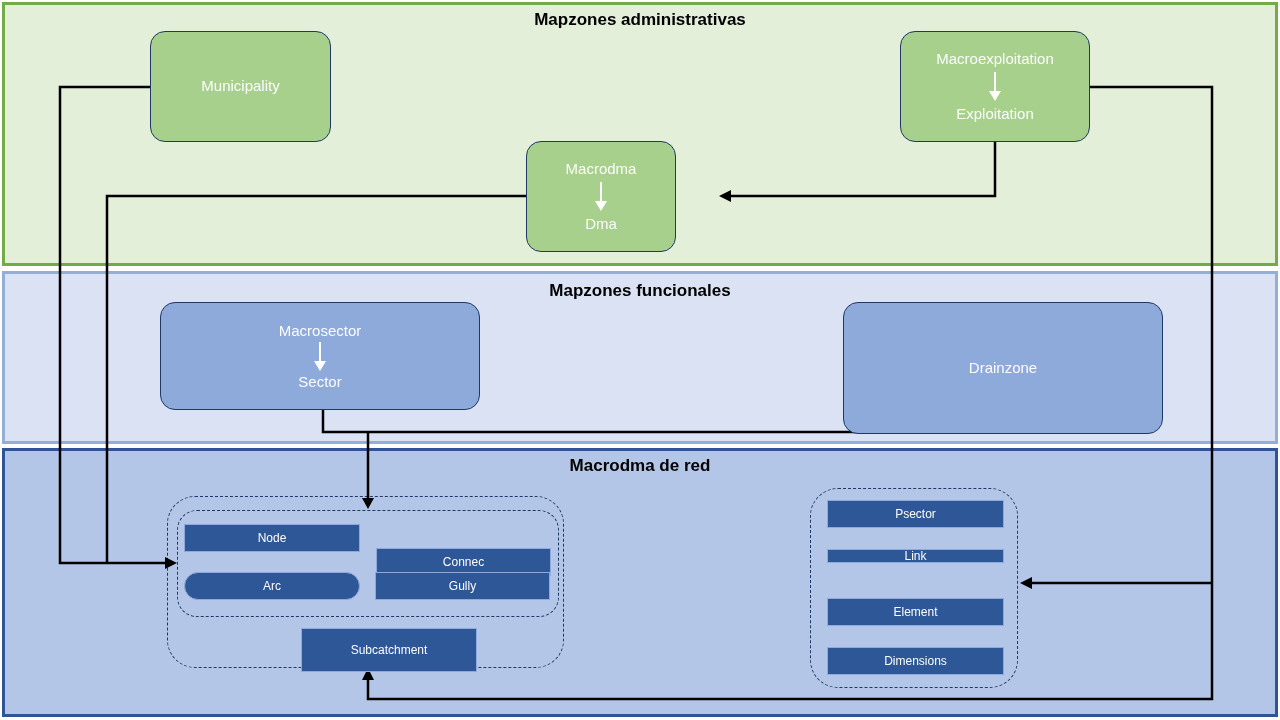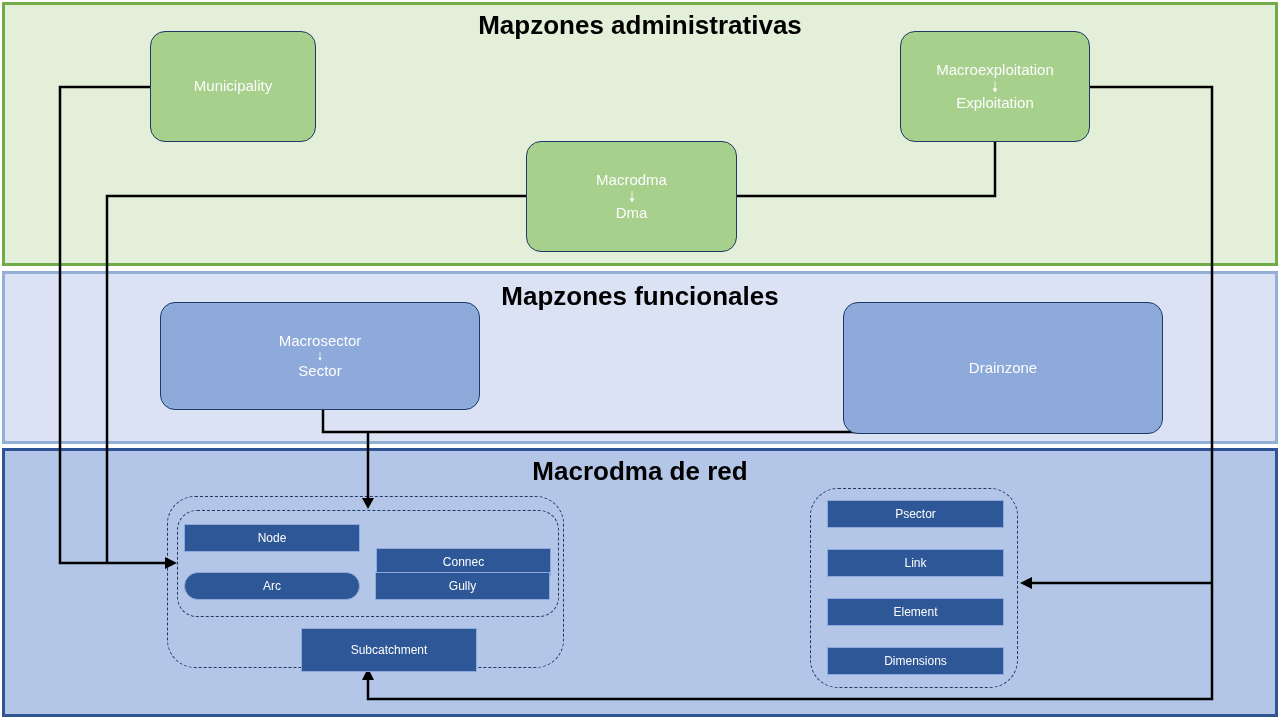--- a/index.html
+++ b/index.html
@@ -9,35 +9,35 @@
   }
   .band{position:absolute;box-sizing:border-box;}
   .band-admin{left:2px;top:2px;width:1276px;height:264px;
     background:var(--admin-band-fill,#E3EFD9);border:3px solid var(--admin-band-border,#71AC48);}
   .band-func{left:2px;top:271px;width:1276px;height:173px;
     background:var(--func-band-fill,#DAE2F3);border:3px solid var(--func-band-border,#94AFD6);}
   .band-net{left:2px;top:448px;width:1276px;height:269px;
     background:var(--net-band-fill,#B4C6E7);border:3px solid var(--net-band-border,#2F5596);}
   .band-title{
     position:absolute;left:0;width:1280px;text-align:center;
-    font-size:26px;font-weight:bold;color:var(--title-text,#000);letter-spacing:0px;
+    font-size:17px;font-weight:bold;color:var(--title-text,#000);letter-spacing:0px;
   }
   .t-admin{top:10px;}
   .t-func{top:281px;}
   .t-net{top:456px;}
 
   .node-box{
     position:absolute;box-sizing:border-box;border-radius:15px;
     border:1.5px solid var(--box-border,#1F3864);
     display:flex;flex-direction:column;align-items:center;justify-content:center;
     color:var(--label-text,#fff);font-size:15px;
   }
   .green{background:var(--green-box-fill,#A8D08D);}
   .blue{background:var(--blue-box-fill,#8EAADB);}
-  .dual{justify-content:space-between;padding:30px 4px;}
+  .dual{justify-content:space-between;padding:19px 4px;}
   .node-label{text-align:center;line-height:1.1;}
 
   .dashed-box{
     position:absolute;box-sizing:border-box;background:transparent;
     border:1.5px dashed var(--box-border,#1F3864);
   }
   .r28{border-radius:28px;}
   .r20{border-radius:20px;}
 
   .btn{
@@ -78,34 +78,34 @@
     <polygon class="head" points="719,196 731,190 731,202"></polygon>
     <path class="conn" d="M1090 87 H1212 V699 H368 V677"></path>
     <polygon class="head" points="368,668 362,680 374,680"></polygon>
     <path class="conn" d="M1212 583 H1029"></path>
     <polygon class="head" points="1020,583 1032,577 1032,589"></polygon>
     <path class="conn" d="M323 410 V432 H1002 V411"></path>
     <path class="conn" d="M368 432 V500"></path>
     <polygon class="head" points="368,509 362,498 374,498"></polygon>
   </svg>
 
-  <div class="node-box green" style="left:150px;top:31px;width:166px;height:111px;">
+  <div class="node-box green" style="left:150px;top:31px;width:181px;height:111px;">
     <div class="node-label">Municipality</div>
   </div>
 
   <div class="node-box green dual" style="left:900px;top:31px;width:190px;height:111px;">
     <div class="node-label">Macroexploitation</div>
     <svg class="down-arrow" width="14" height="30" viewBox="0 0 14 30">
       <line x1="7" y1="0" x2="7" y2="20" stroke="#fff" stroke-width="2"></line>
       <polygon points="1,19 13,19 7,29" fill="#fff"></polygon>
     </svg>
     <div class="node-label">Exploitation</div>
   </div>
 
-  <div class="node-box green dual" style="left:526px;top:141px;width:211px;height:111px;">
+  <div class="node-box green dual" style="left:526px;top:141px;width:150px;height:111px;">
     <div class="node-label">Macrodma</div>
     <svg class="down-arrow" width="14" height="30" viewBox="0 0 14 30">
       <line x1="7" y1="0" x2="7" y2="20" stroke="#fff" stroke-width="2"></line>
       <polygon points="1,19 13,19 7,29" fill="#fff"></polygon>
     </svg>
     <div class="node-label">Dma</div>
   </div>
 
   <div class="node-box blue dual" style="left:160px;top:302px;width:320px;height:108px;justify-content:flex-end;">
     <div class="node-label">Macrosector</div>
@@ -132,21 +132,21 @@
   <div class="btn" style="left:375px;top:572px;width:175px;height:28px;">
     <span>Gully</span>
   </div>
   <div class="btn" style="left:279px;top:628px;width:176px;height:44px;margin-left:22px;">
     <span>Subcatchment</span>
   </div>
 
   <div class="btn" style="left:827px;top:500px;width:177px;height:28px;">
     <span>Psector</span>
   </div>
-  <div class="btn" style="left:827px;top:549px;width:177px;height:28px;">
+  <div class="btn" style="left:827px;top:549px;width:177px;height:14px;">
     <span>Link</span>
   </div>
   <div class="btn" style="left:827px;top:598px;width:177px;height:28px;">
     <span>Element</span>
   </div>
   <div class="btn" style="left:827px;top:647px;width:177px;height:28px;">
     <span>Dimensions</span>
   </div>
 
 </div>

